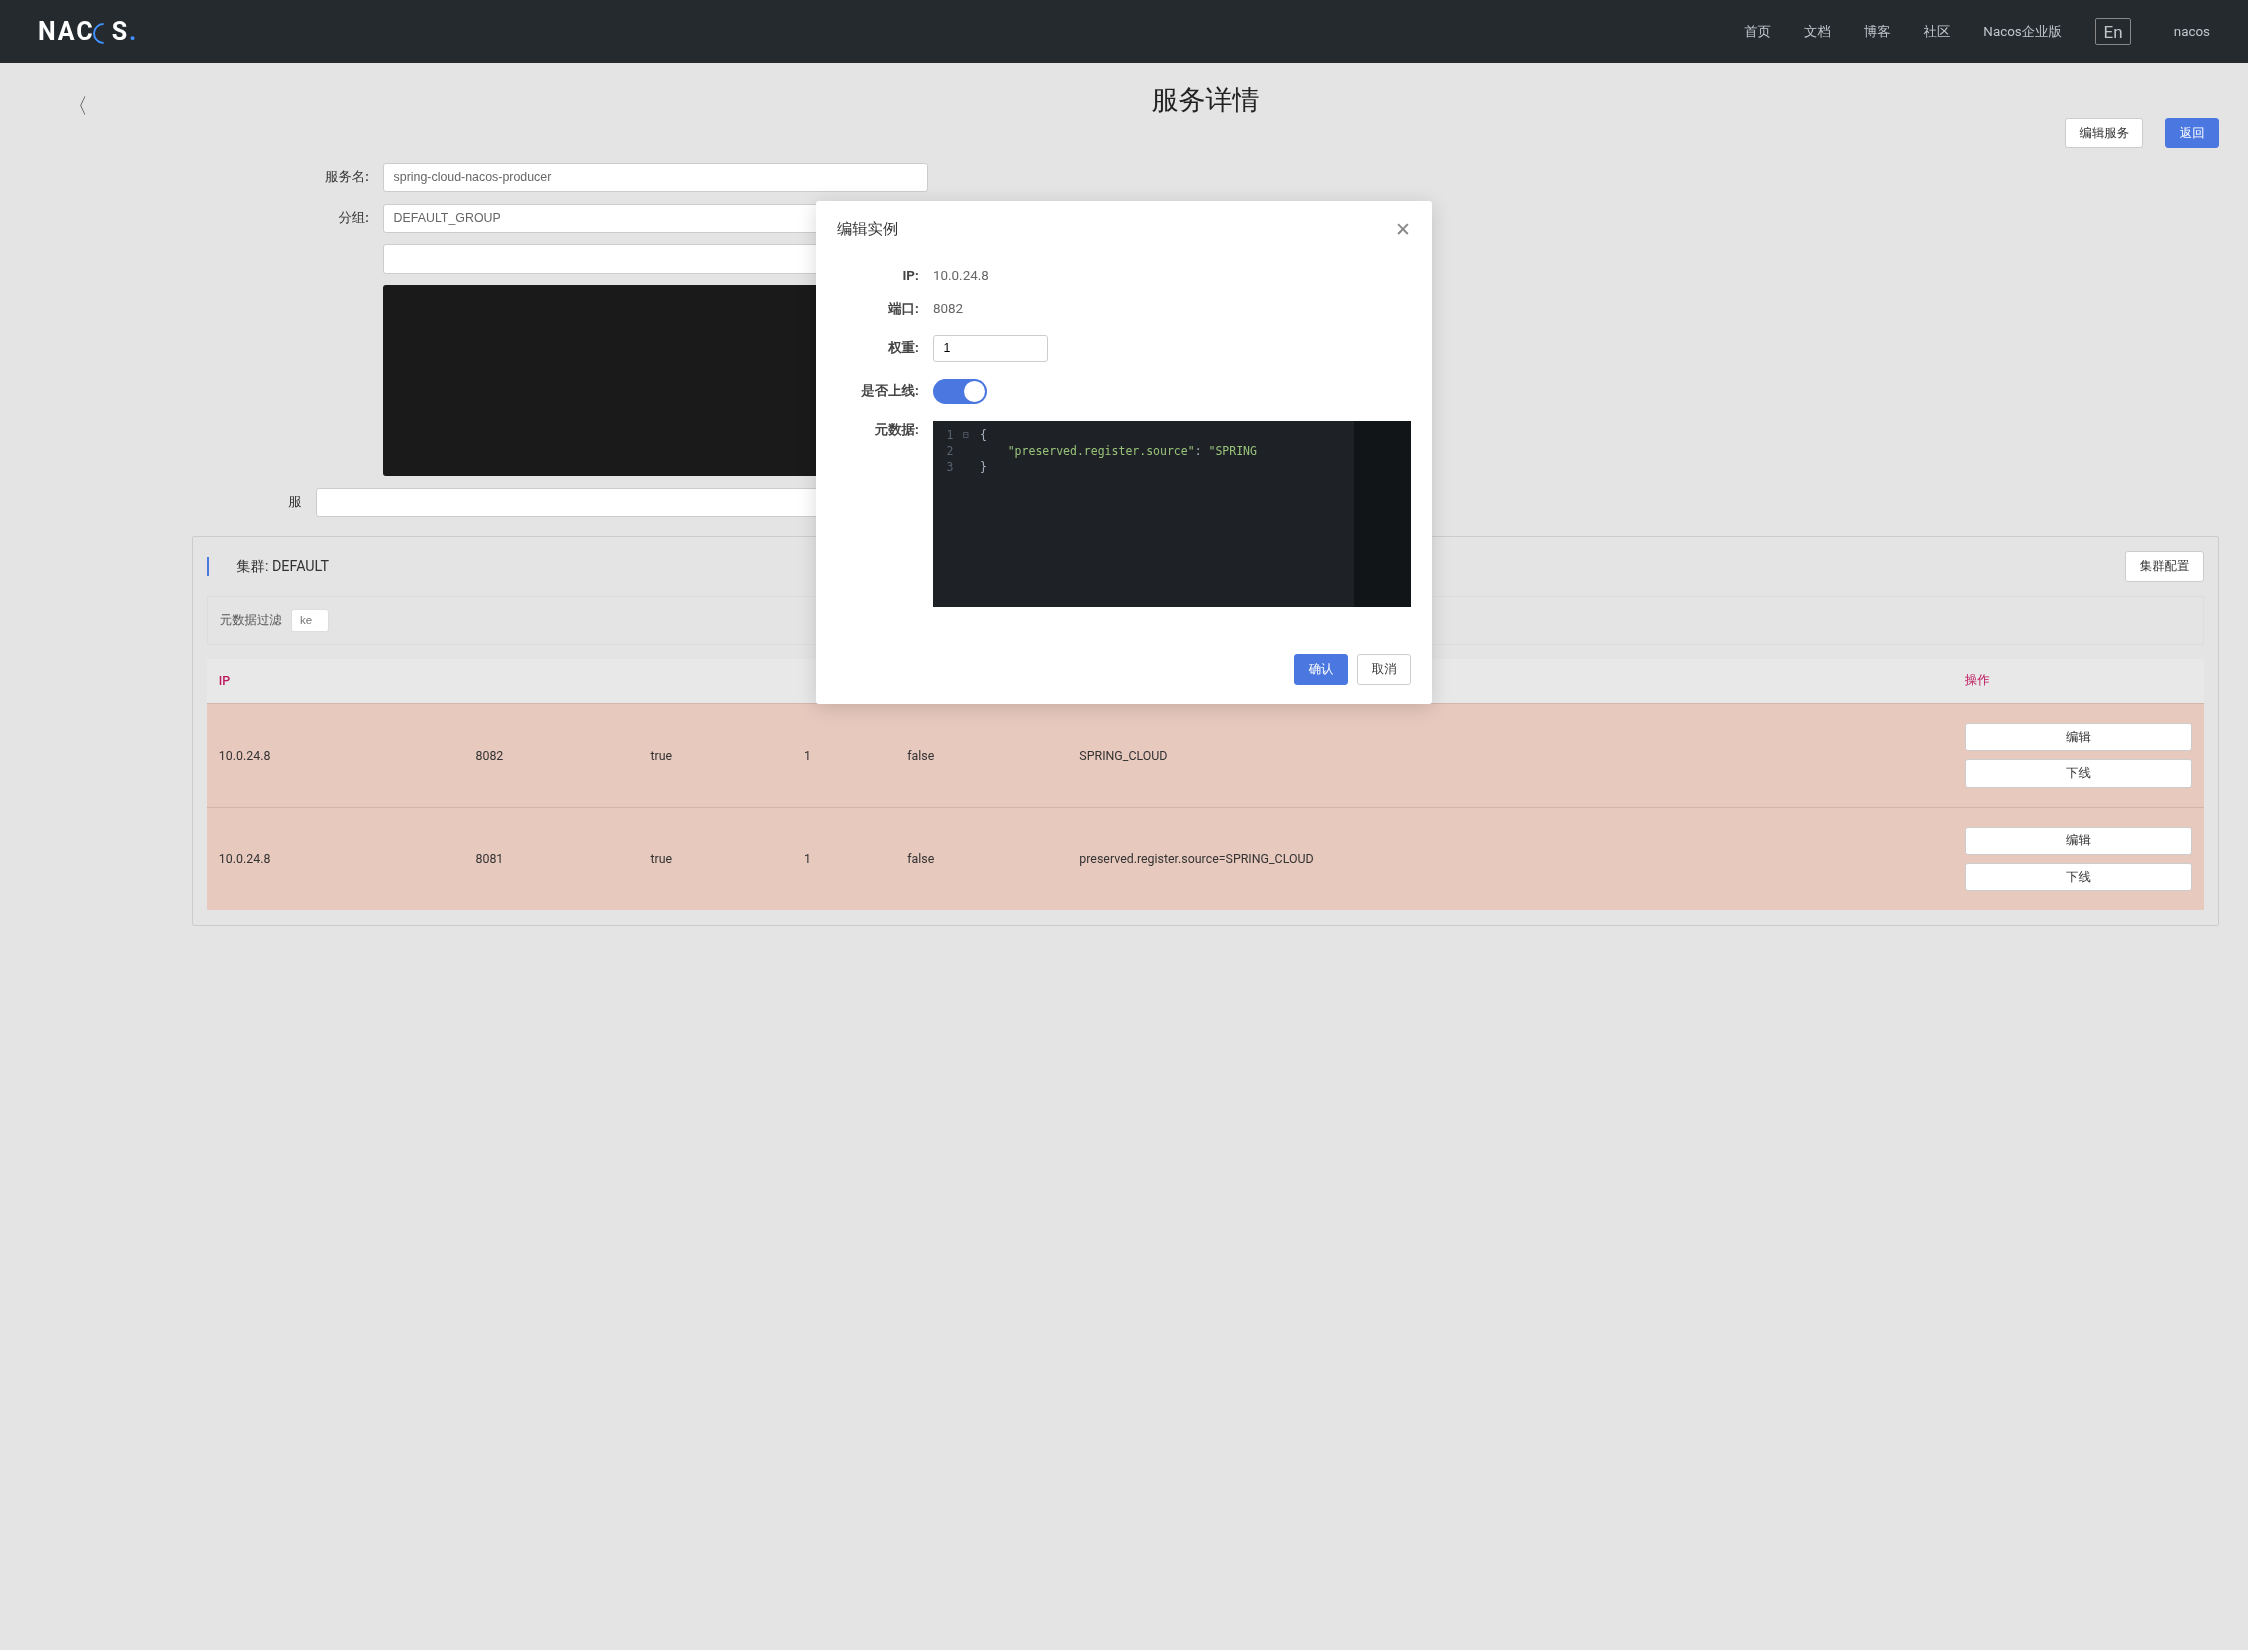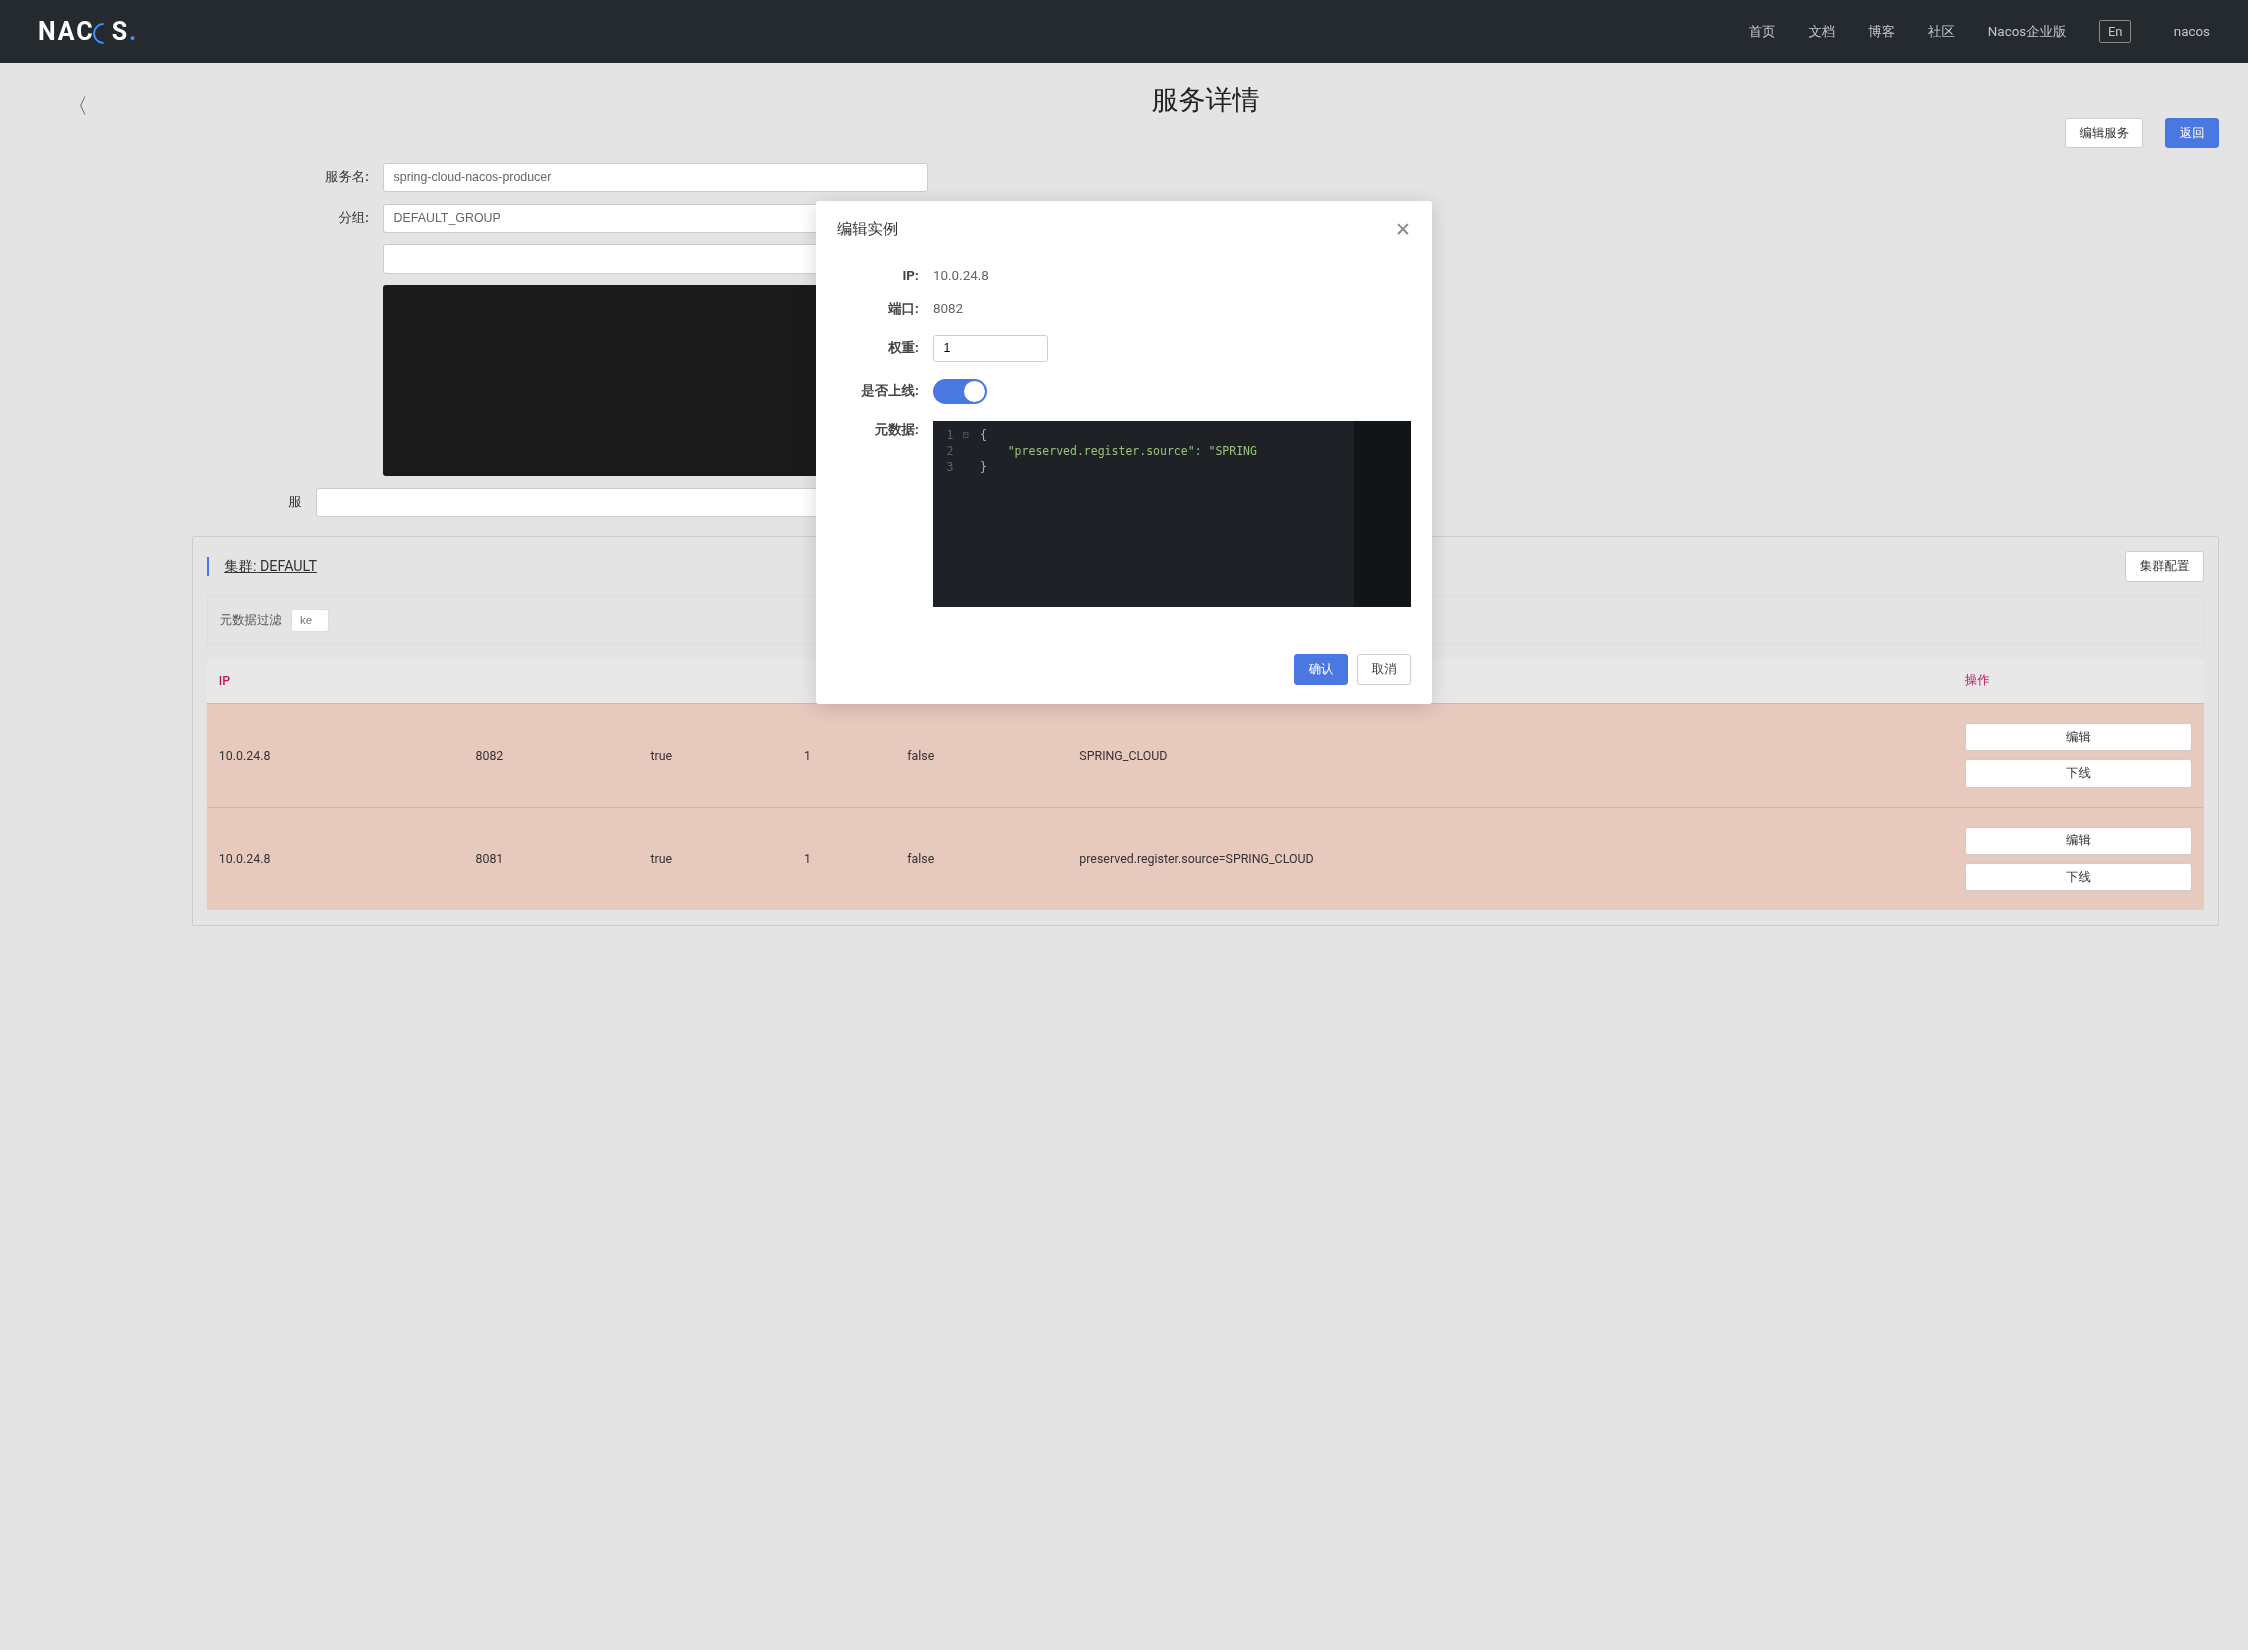--- a/index.html
+++ b/index.html
@@ -5,21 +5,21 @@
     * { margin: 0; padding: 0; box-sizing: border-box; }
     body { font-family: -apple-system, BlinkMacSystemFont, "Segoe UI", Roboto, sans-serif; background: #e4e4e4; }
     
     
     .header { background: #252a2f; height: 63px; display: flex; align-items: center; padding: 0 38px; }
     .logo { color: #fff; font-size: 25px; font-weight: 700; letter-spacing: 1.9px; display: flex; align-items: center; }
     .logo-arc { display: inline-block; width: 21px; height: 21px; border: 2.9px solid #4190ff; border-color: #4190ff transparent transparent #4190ff; border-radius: 50%; transform: rotate(-45deg); margin: 0 -1.9px; position: relative; top: 1.9px; }
     .logo-dot { color: #4190ff; }
     .nav { margin-left: auto; display: flex; align-items: center; gap: 33px; }
     .nav a { color: #c1c6cb; text-decoration: none; font-size: 13.4px; }
-    .lang { border: 1px solid #888; color: #c1c6cb; padding: 2.9px 7.6px; font-size: 13px; border-radius: 1.9px; }
+    .lang { border: 1px solid #888; color: #c1c6cb; padding: 2.9px 7.6px; font-size: 17px; border-radius: 1.9px; }
     .user { color: #c1c6cb; font-size: 13.4px; margin-left: 9.6px; }
     
     
     .container { display: flex; }
     .sidebar { width: 163px; background: #e4e4e4; min-height: calc(100vh - 63px); padding-top: 29px; }
     .back-arrow { font-size: 21px; color: #555; padding-left: 67px; cursor: pointer; }
     .main { flex: 1; padding: 19px 29px; }
     
     .page-title { font-size: 27px; color: #222; margin-bottom: 14.3px; display: flex; align-items: center; flex-direction: column; }
     .title-actions { margin-left: auto; display: flex; gap: 22px; }
@@ -28,21 +28,21 @@
     
     
     .form-row { display: flex; align-items: center; margin-bottom: 11.5px; }
     .form-label { width: 191px; text-align: right; padding-right: 14.3px; font-size: 13.4px; color: #333; font-weight: 500; }
     .form-input { flex: 1; max-width: 545px; padding: 6.7px 9.6px; border: 1px solid #ccc; border-radius: 2.9px; font-size: 12.4px; color: #666; background: #fff; }
     .metadata-box { flex: 1; max-width: 545px; height: 191px; background: #1a1a1a; border-radius: 2.9px; }
     
     
     .cluster-panel { border: 1px solid #ccc; border-radius: 1.9px; padding: 14.3px; margin-top: 19px; }
     .cluster-header { display: flex; align-items: center; margin-bottom: 14.3px; }
-    .cluster-title { border-left: 2.9px solid #4a77e0; padding-left: 15px; font-size: 14.3px; color: #333; text-decoration: underline; }
+    .cluster-title { border-left: 2.9px solid #4a77e0; padding-left: 27px; font-size: 14.3px; color: #333; }
     .cluster-config-btn { margin-left: auto; }
     .filter-row { border: 1px solid #ddd; padding: 11.5px; display: flex; align-items: center; gap: 9.6px; margin-bottom: 14.3px; }
     .filter-label { font-size: 12.4px; color: #555; }
     .filter-input { padding: 4.8px 7.6px; border: 1px solid #ddd; border-radius: 2.9px; font-size: 11.5px; color: #999; width: 38px; }
     
     
     table { width: 100%; border-collapse: collapse; }
     th { text-align: left; padding: 13.4px 11.5px; background: #e8e8e8; font-size: 12.4px; color: #be185d; font-weight: 500; }
     td { padding: 19px 11.5px; font-size: 12.4px; color: #333; background: #e8c9be; border-top: 1px solid #d4b5aa; }
     .row-actions { display: flex; gap: 7.6px; flex-direction: column; }

